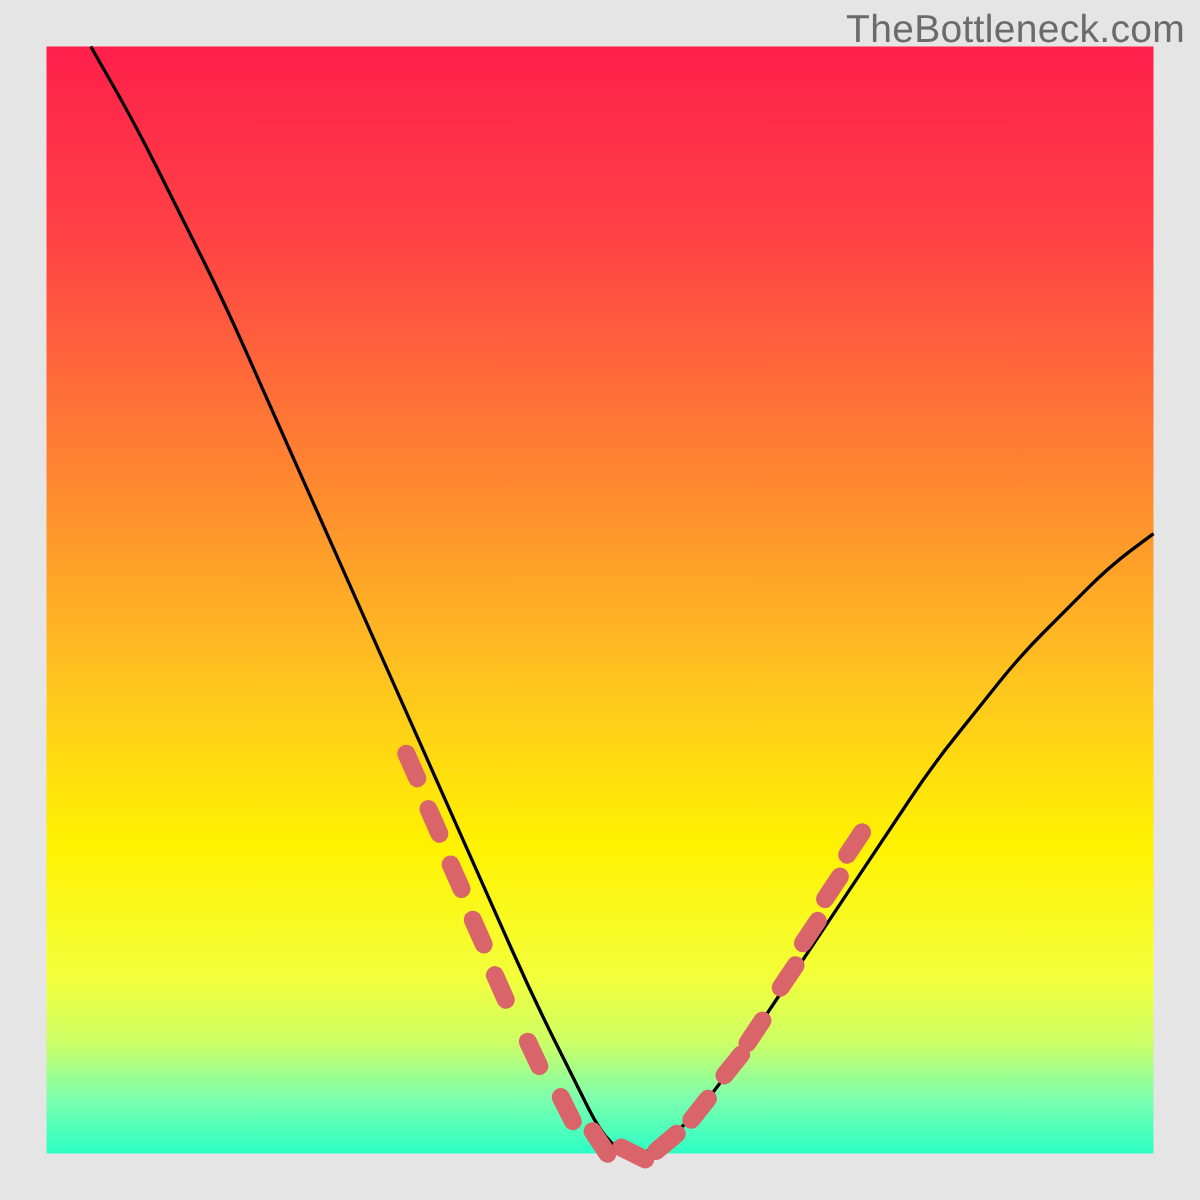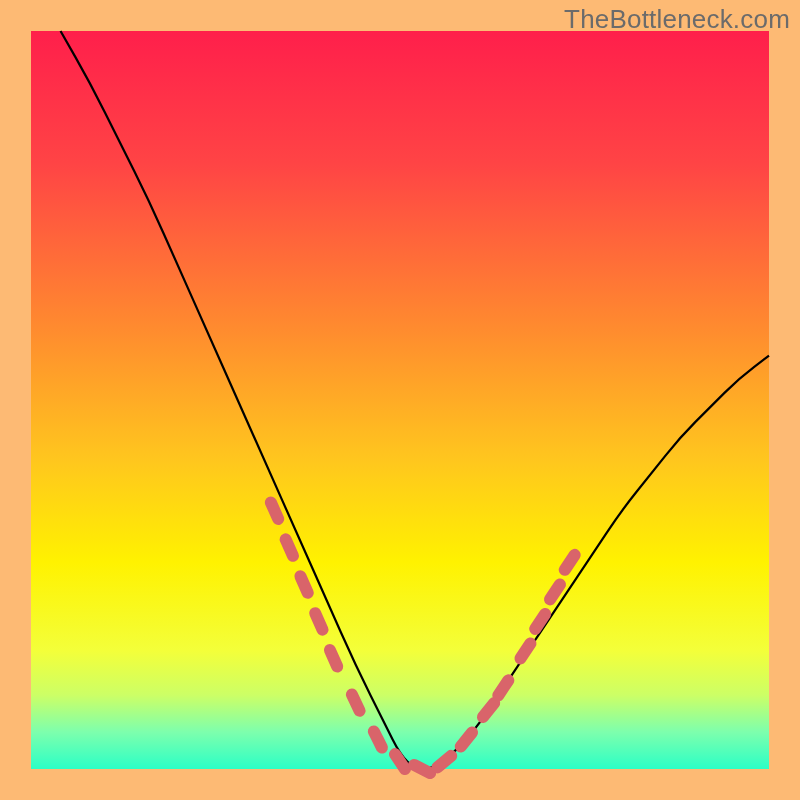--- a/index.html
+++ b/index.html
@@ -8,21 +8,21 @@
     width: 800px;
     height: 800px;
     overflow: hidden;
     background: #000;
     font-family: Arial, Helvetica, sans-serif;
   }
   .frame {
     position: relative;
     width: 800px;
     height: 800px;
-    background: #fdba74;
+    background: #e5e5e5;
   }
   .watermark {
     position: absolute;
     top: 4px;
     right: 10px;
     color: #6b6b6b;
     font-size: 26px;
     font-weight: 400;
     letter-spacing: 0.2px;
     z-index: 10;

